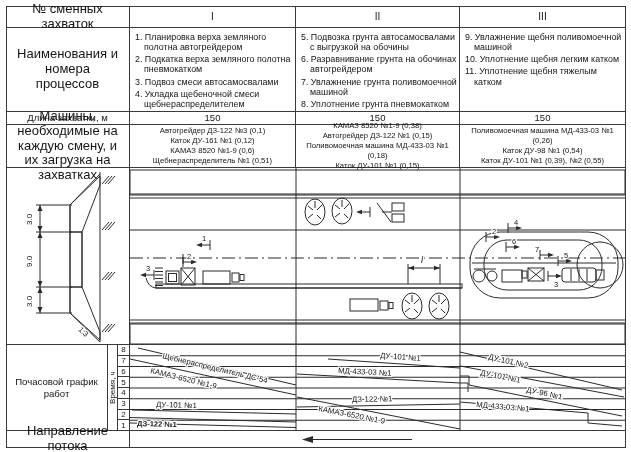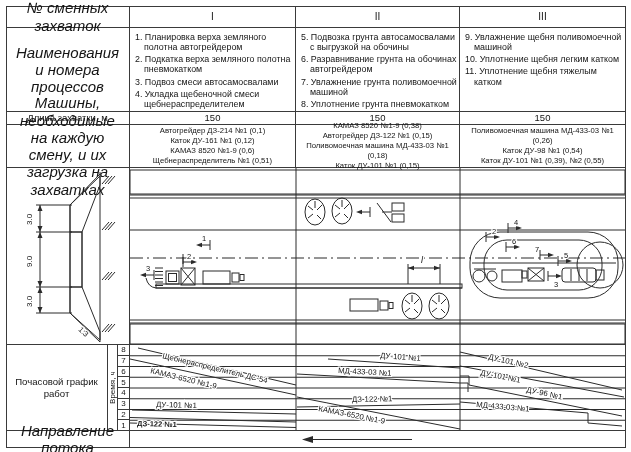--- a/index.html
+++ b/index.html
@@ -4,21 +4,21 @@
 <style>
   html,body{margin:0;padding:0;background:#fff;}
   .sheet{position:relative;width:631px;height:452px;background:#fff;
          font-family:"Liberation Sans",sans-serif;color:#151515;overflow:hidden;}
   .frame{position:absolute;left:6px;top:6px;width:620px;height:442px;
          border:1px solid #3a3a3a;box-sizing:border-box;}
   .cell{position:absolute;box-sizing:border-box;
         border-right:1px solid #3a3a3a;border-bottom:1px solid #3a3a3a;
         display:flex;align-items:center;justify-content:center;
         text-align:center;line-height:1.15;}
-  .hdr{font-size:15px;font-style:italic;}
+  .hdr{font-size:13px;}
   .roman{font-size:10px;}
   .procs{flex-direction:column;align-items:flex-start;justify-content:flex-start;
          padding:4px 2px 0 5px;text-align:left;font-size:8.9px;line-height:1.14;}
   .procs .it{text-indent:-9px;padding-left:9px;margin-bottom:2px;}
   .mach{flex-direction:column;font-size:7.7px;line-height:1.32;padding:1px;}
   .len{font-size:9.5px;}
   .schedlbl{font-size:9.6px;flex-direction:column;}
   .vert{transform:rotate(-90deg);white-space:nowrap;font-size:8px;}
   .hrs{flex-direction:column;align-items:stretch;justify-content:flex-start;padding:0;}
   .hr{flex:1;border-bottom:1px solid #3a3a3a;display:flex;align-items:center;
@@ -61,21 +61,21 @@
     <div class="it">11. Уплотнение щебня тяжелым катком</div>
   </div>
 
   <div class="cell len" style="left:6px;top:112px;width:124px;height:13px;">Длина захватки, м</div>
   <div class="cell len" style="left:130px;top:112px;width:166px;height:13px;">150</div>
   <div class="cell len" style="left:296px;top:112px;width:164px;height:13px;">150</div>
   <div class="cell len" style="left:460px;top:112px;width:166px;height:13px;">150</div>
 
   <div class="cell hdr" style="left:6px;top:125px;width:124px;height:43px;padding:0 4px;">Машины, необходимые на каждую смену, и их загрузка на захватках</div>
   <div class="cell mach" style="left:130px;top:125px;width:166px;height:43px;">
-    <div>Автогрейдер ДЗ-214 №1 (0,1)</div>
+    <div>Автогрейдер ДЗ-122 №3 (0,1)</div>
     <div>Каток ДУ-161 №1 (0,12)</div>
     <div>КАМАЗ 8520 №1-9 (0,6)</div>
     <div>Щебнераспределитель №1 (0,51)</div>
   </div>
   <div class="cell mach" style="left:296px;top:125px;width:164px;height:43px;">
     <div>КАМАЗ 8520 №1-9 (0,38)</div>
     <div>Автогрейдер ДЗ-122 №1 (0,15)</div>
     <div>Поливомоечная машина МД-433-03 №1 (0,18)</div>
     <div>Каток ДУ-101 №1 (0,15)</div>
   </div>

